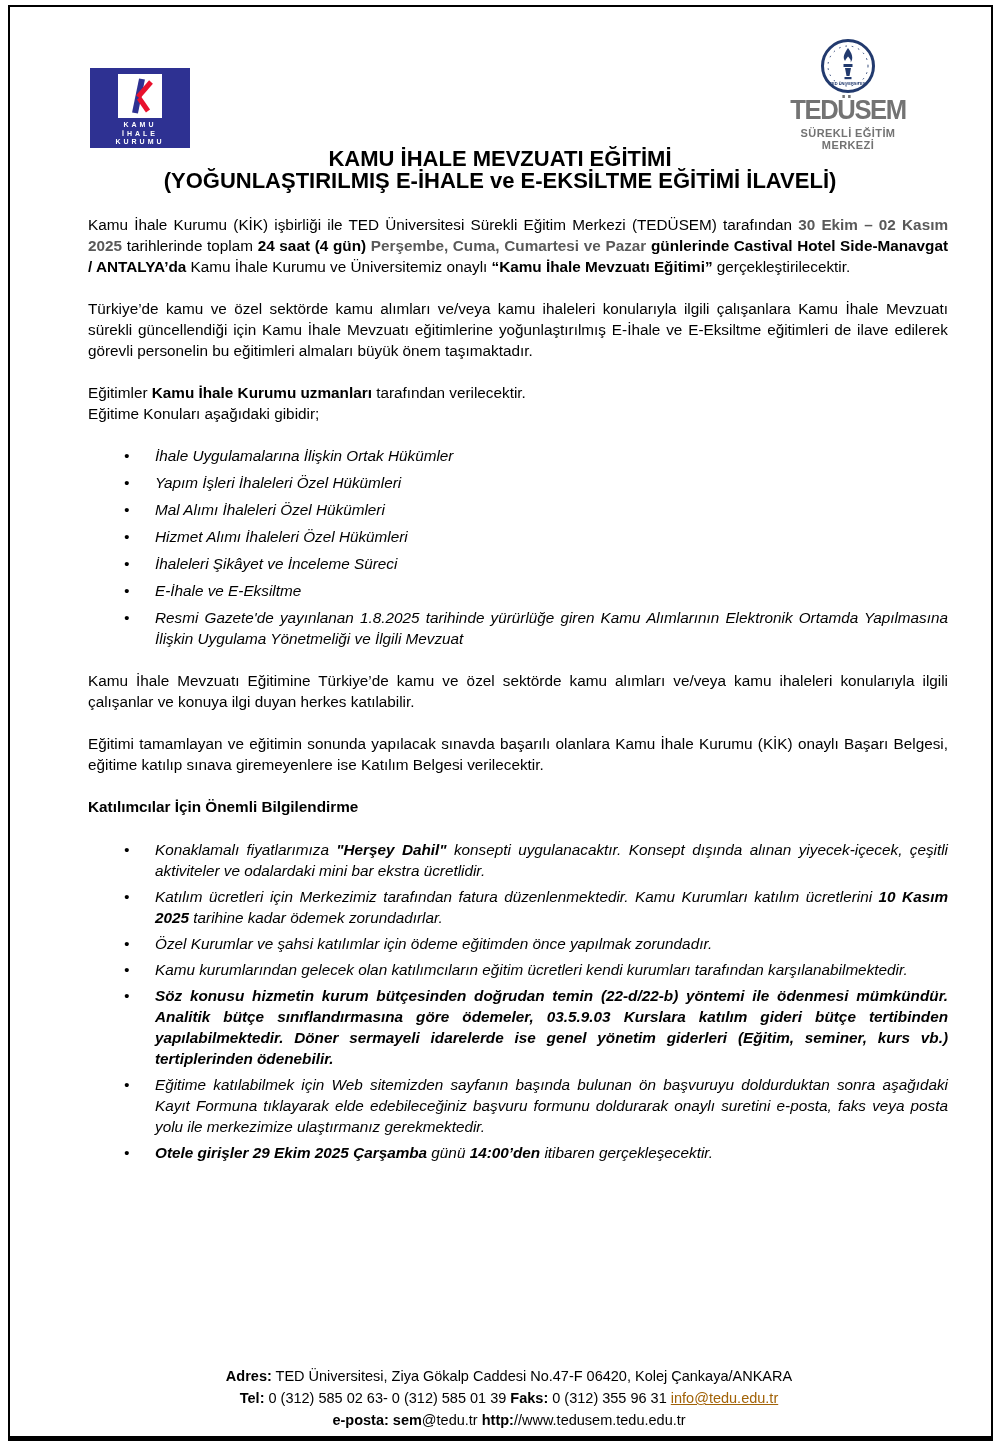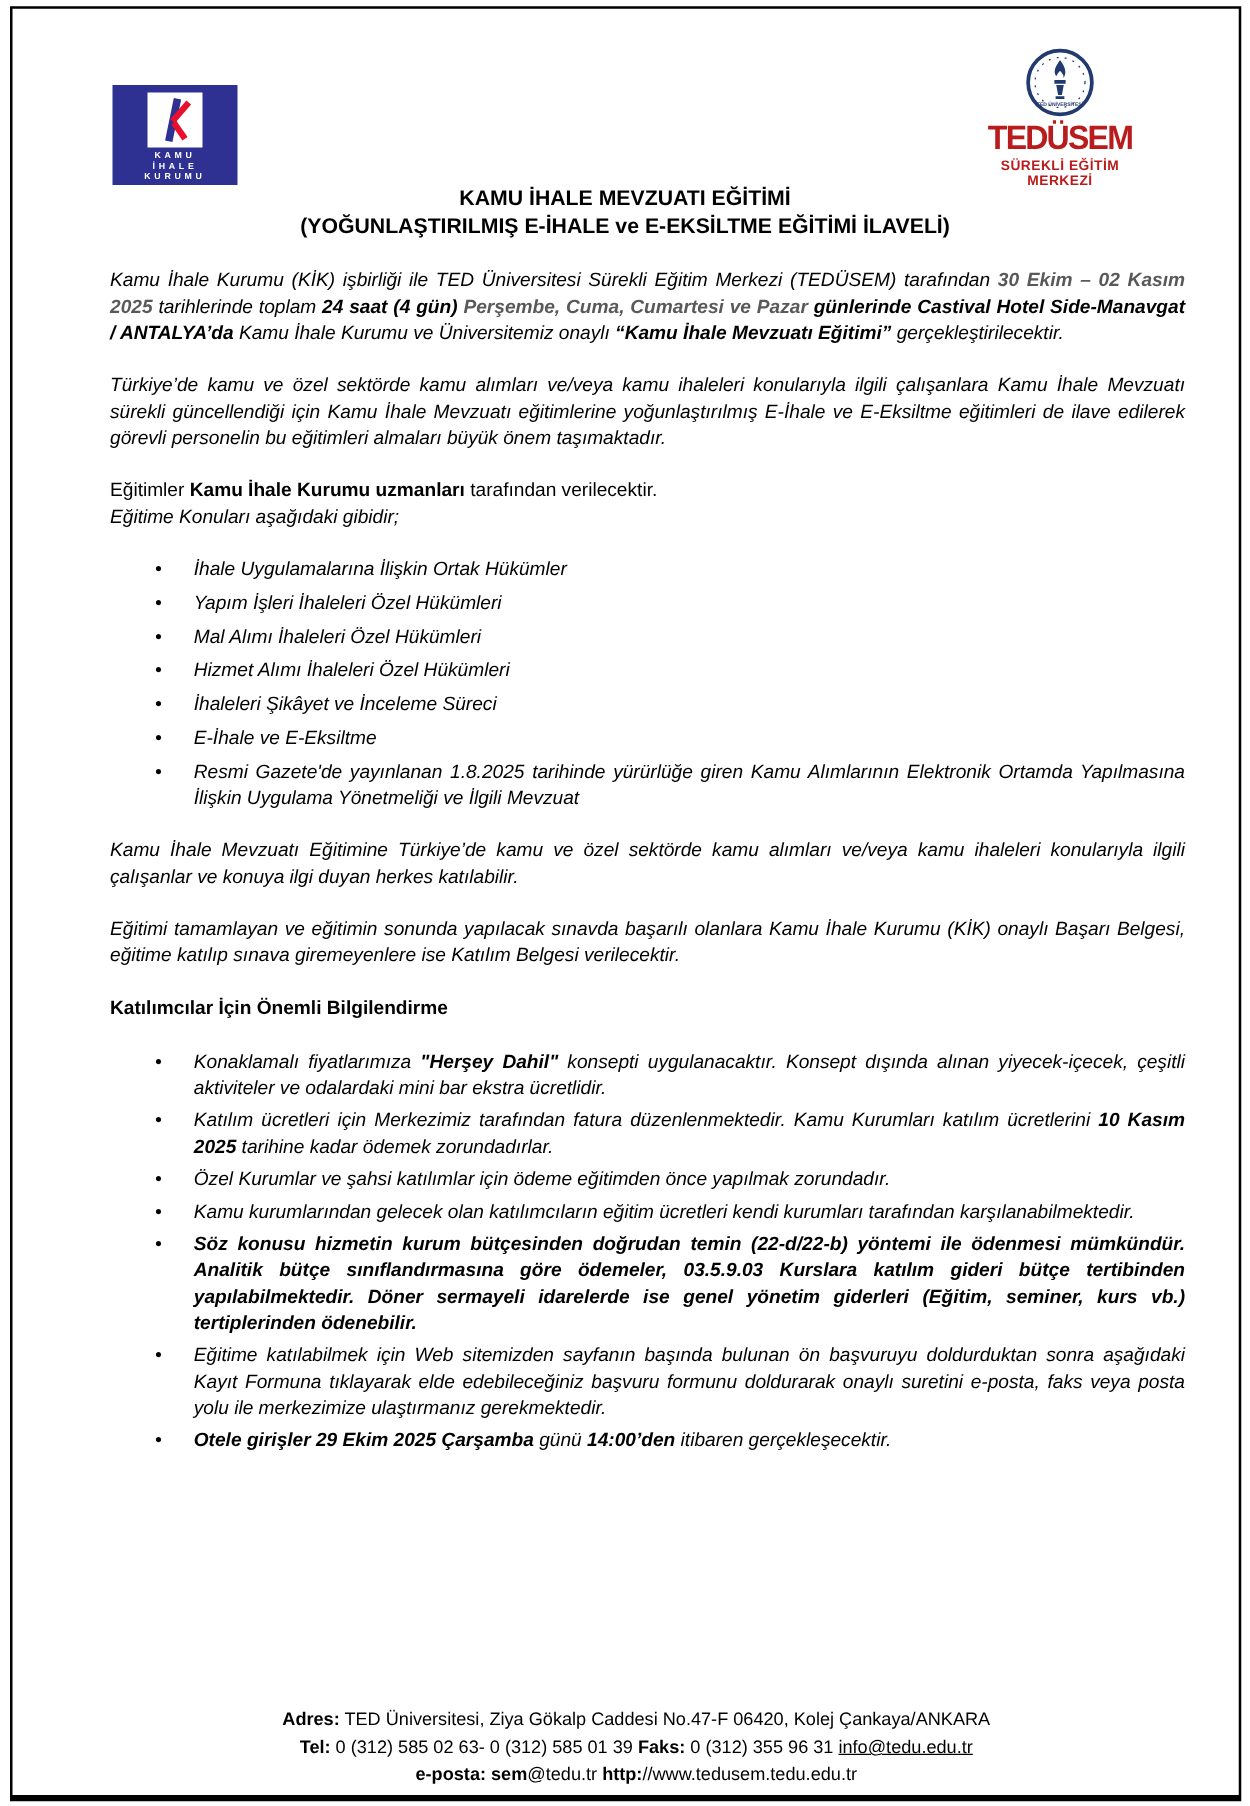--- a/index.html
+++ b/index.html
@@ -8,42 +8,42 @@
   .page-border { position:absolute; left:8px; top:5px; right:7px; bottom:4px;
           border:2px solid #000; border-bottom-width:5px; pointer-events:none; }
 
   
   .header { position:relative; height:148px; }
   .kik-logo { position:absolute; left:90px; top:68px; width:100px; height:80px;
           background:#2e3192; text-align:center; }
   .kik-box { width:44px; height:44px; background:#fff; margin:6px auto 3px; }
   .kik-label { color:#fff; font-size:7px; font-weight:bold; letter-spacing:3px;
           line-height:8.5px; white-space:pre-line; }
-  .tedusem { position:absolute; right:84px; top:38px; width:136px; text-align:center; color:#b91c1c; }
+  .tedusem { position:absolute; right:84px; top:38px; width:136px; text-align:center; color:#737373; }
   .emblem { width:56px; height:56px; margin:0 auto; }
   .tedusem-name { font-size:27px; font-weight:bold; letter-spacing:-1.5px;
           transform:scaleX(0.95); margin-top:1px; }
   .tedusem-sub { font-size:11px; font-weight:bold; letter-spacing:0.4px; margin-top:1px; }
 
   
-  .doc-title { text-align:center; font-weight:bold; font-size:17px; line-height:22px; }
+  .doc-title { text-align:center; font-weight:bold; font-size:22px; line-height:22px; }
 
   
   .content { margin:22px 52px 0 88px; font-size:15.3px; line-height:21px; text-align:justify; }
-  p.para { margin:0 0 21px;font-style:italic; }
+  p.para { margin:0 0 21px; }
   p.tight { margin:0; }
   ul.blist { list-style:none; margin:0 0 21px; padding:0 0 0 67px;font-style:italic; }
   ul.blist li { position:relative; margin-bottom:6px; }
   ul.blist li::before { content:"\2022"; position:absolute; left:-31px; }
   ul.blist2 li { margin-bottom:5px; }
   .heading2 { font-weight:bold; margin:0 0 22px; text-align:left; }
 
   .b { font-weight:bold; }
   .g { font-weight:bold; color:#595959; }
-  .l { color:#000000; text-decoration:underline; }
+  .l { color:#a16207; text-decoration:underline; }
 
   
   .footer { position:absolute; left:18px; right:0; bottom:14px; text-align:center;
           font-size:14.5px; line-height:22px; }
 </style>
 </head>
 <body>
 
 <div class="page">
   <div class="page-border"></div>

